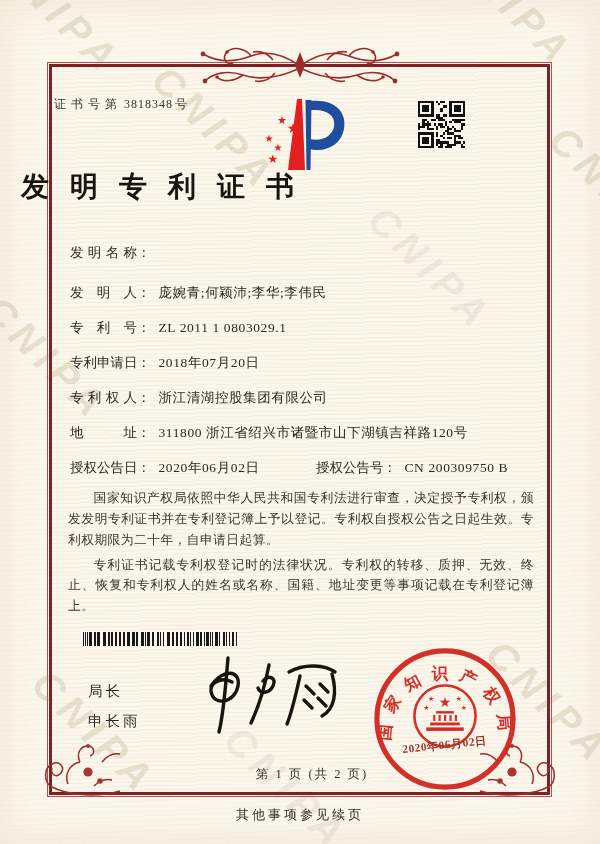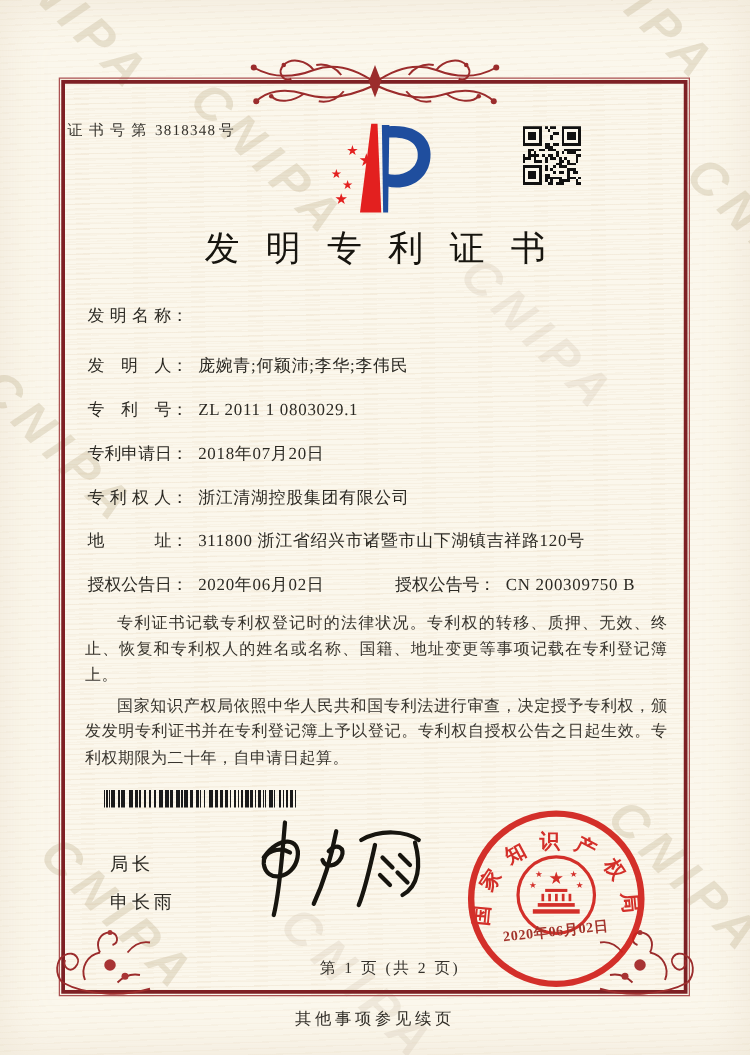--- a/index.html
+++ b/index.html
@@ -46,22 +46,22 @@
   .corner.bl{left:42px;top:728px;}
   .corner.br{left:478px;top:728px;transform:scaleX(-1);}
   
   .cert-no{position:absolute;left:54px;top:96px;z-index:4;font-size:12px;color:#35322c;}
   .cert-no .sp{letter-spacing:5px;}
   .cert-no .num{letter-spacing:1px;padding:0 2px;}
   .logo{position:absolute;left:247px;top:86px;width:106px;height:90px;z-index:4;}
   .qr{position:absolute;left:418px;top:101px;width:47px;height:47px;z-index:4;}
   .title{
     position:absolute;left:0;right:0;top:168px;z-index:4;
-    text-align:center;font-size:28px;font-weight:400;color:#17150f;
-    letter-spacing:21px;text-indent:21px;margin-top:12px;
+    text-align:left;font-size:28px;font-weight:700;color:#17150f;
+    letter-spacing:21px;text-indent:21px;
   }
   .fields{position:absolute;left:70px;top:243px;width:466px;z-index:4;font-size:13.5px;color:#2b2923;}
   .frow{display:flex;align-items:baseline;line-height:20px;margin-bottom:15px;white-space:nowrap;}
   .frow:first-child{margin-bottom:20px;}
   .jlabel{display:inline-flex;justify-content:space-between;width:67px;flex:none;}
   .colon{flex:none;margin-right:8px;}
   .fval{letter-spacing:0.6px;}
   .pair{display:flex;align-items:baseline;}
   .pair.first{width:246px;flex:none;}
   .paras{
@@ -363,22 +363,22 @@
             <span>告</span>
             <span>号</span>
           </span>
           <span class="colon">：</span>
         <span class="fval">CN 200309750 B</span>
       </span>
     </div>
   </div>
 
   <div class="paras">
+    <p>国家知识产权局依照中华人民共和国专利法进行审查，决定授予专利权，颁发发明专利证书并在专利登记簿上予以登记。专利权自授权公告之日起生效。专利权期限为二十年，自申请日起算。</p>
     <p>专利证书记载专利权登记时的法律状况。专利权的转移、质押、无效、终止、恢复和专利权人的姓名或名称、国籍、地址变更等事项记载在专利登记簿上。</p>
-    <p>国家知识产权局依照中华人民共和国专利法进行审查，决定授予专利权，颁发发明专利证书并在专利登记簿上予以登记。专利权自授权公告之日起生效。专利权期限为二十年，自申请日起算。</p>
   </div>
 
   <svg class="barcode" id="barsvg" viewBox="0 0 156 14" preserveAspectRatio="none" shape-rendering="crispEdges">
       <rect x="0" y="0" width="1" height="14" fill="#1a1a1a"></rect>
       <rect x="2" y="0" width="1" height="14" fill="#1a1a1a"></rect>
       <rect x="4" y="0" width="1" height="14" fill="#1a1a1a"></rect>
       <rect x="6" y="0" width="3" height="14" fill="#1a1a1a"></rect>
       <rect x="11" y="0" width="2" height="14" fill="#1a1a1a"></rect>
       <rect x="14" y="0" width="3" height="14" fill="#1a1a1a"></rect>
       <rect x="20" y="0" width="3" height="14" fill="#1a1a1a"></rect>

